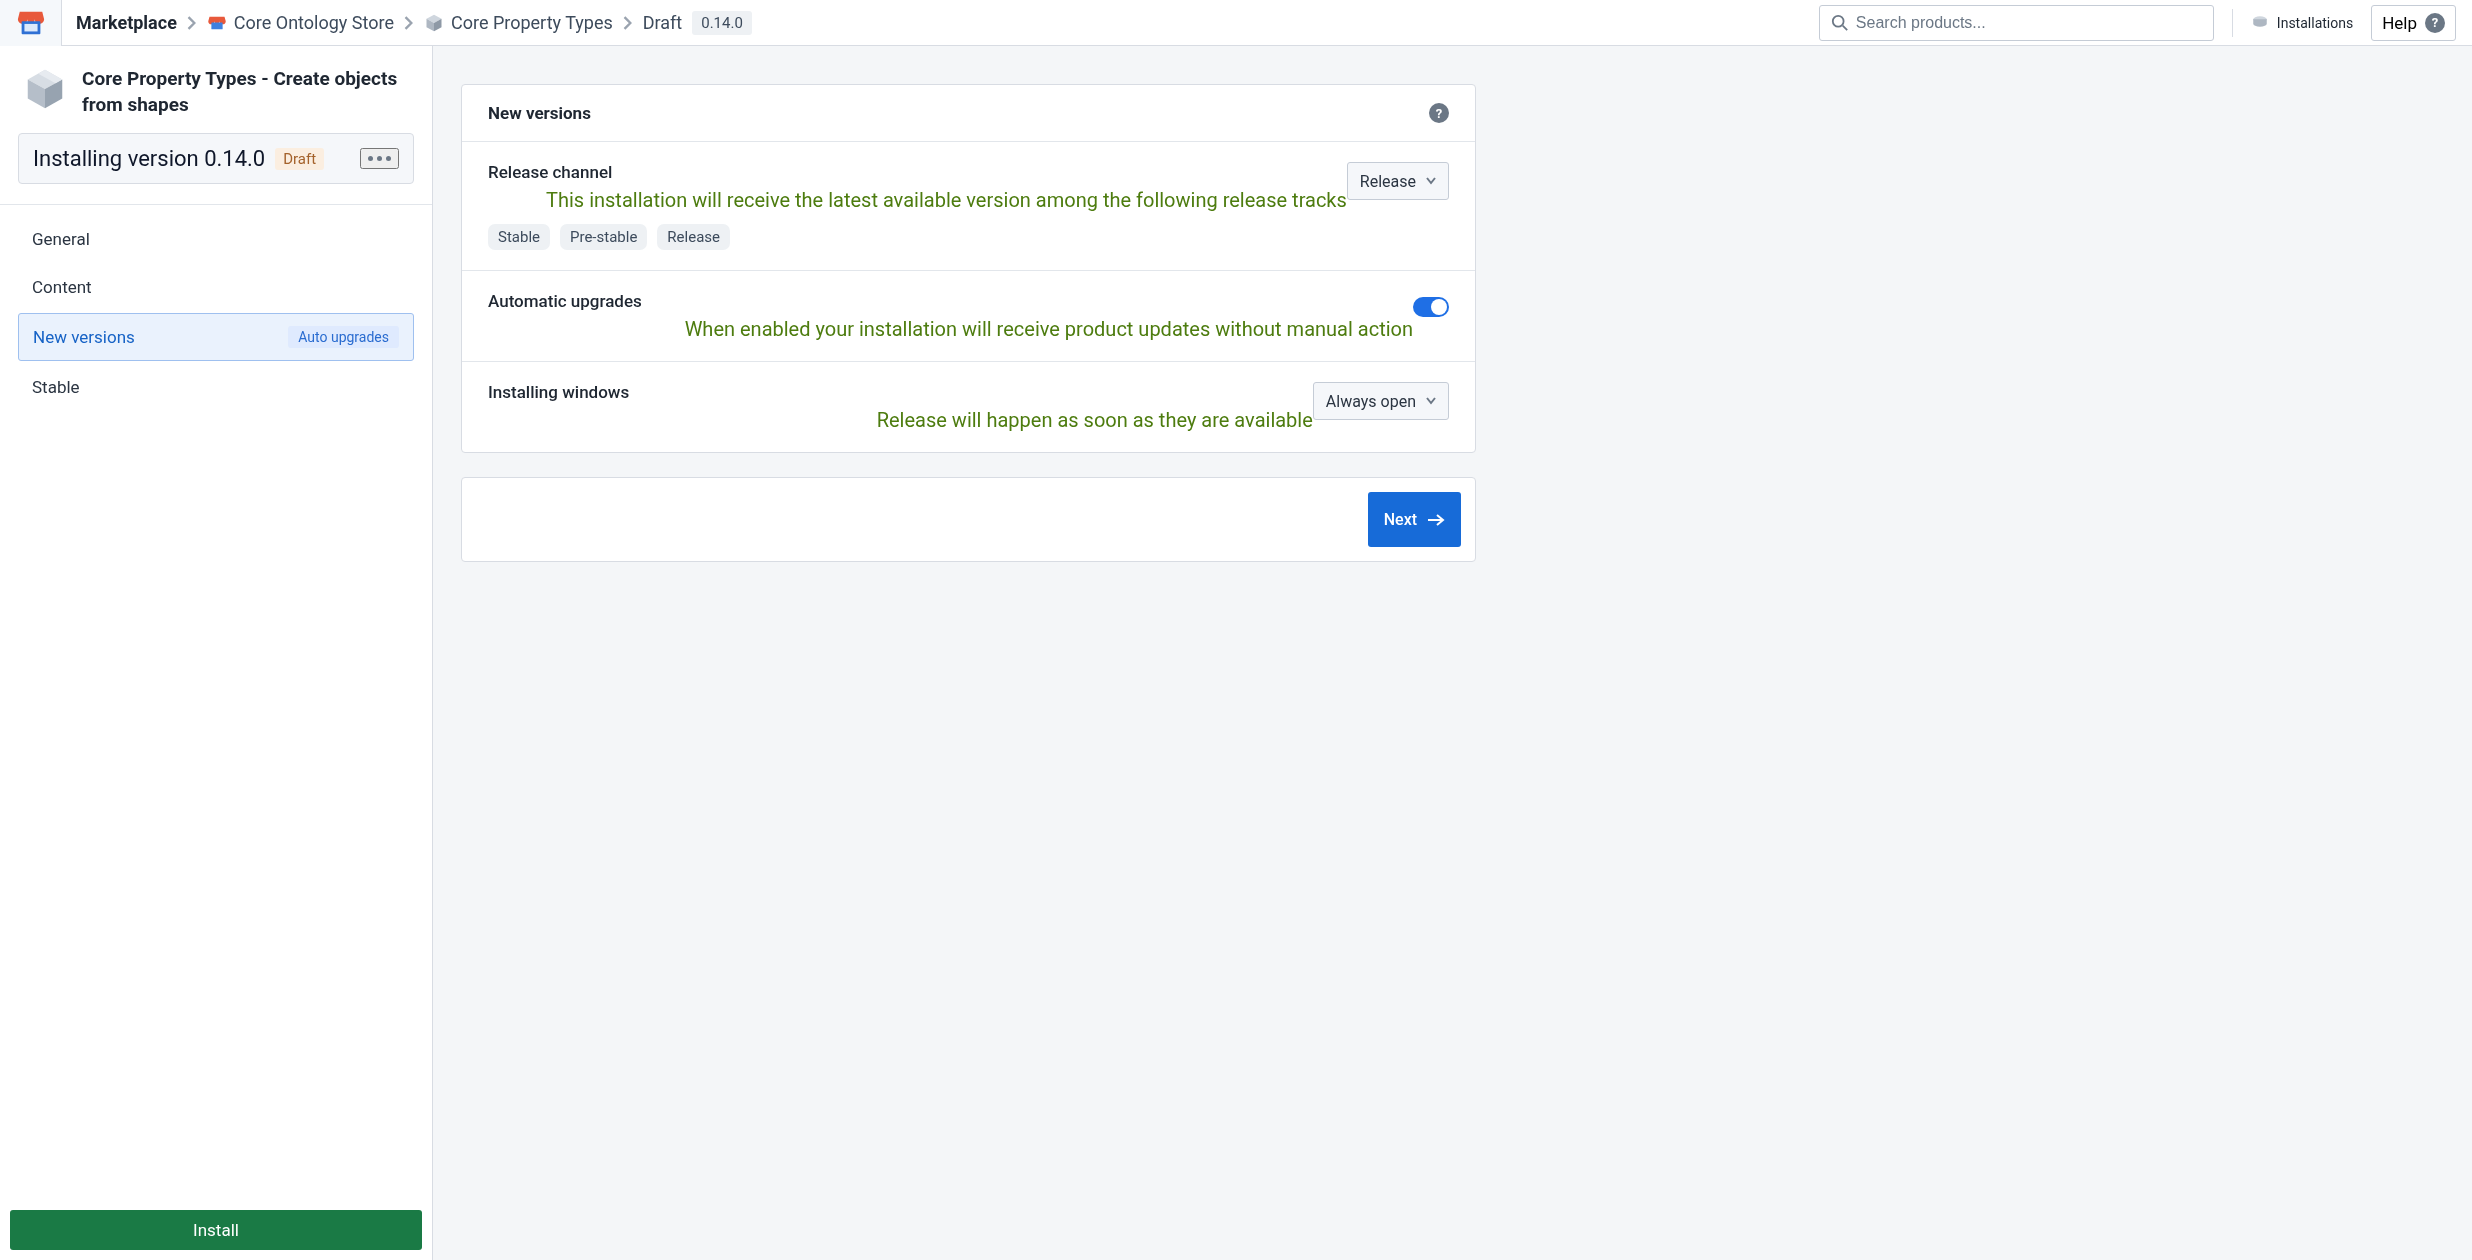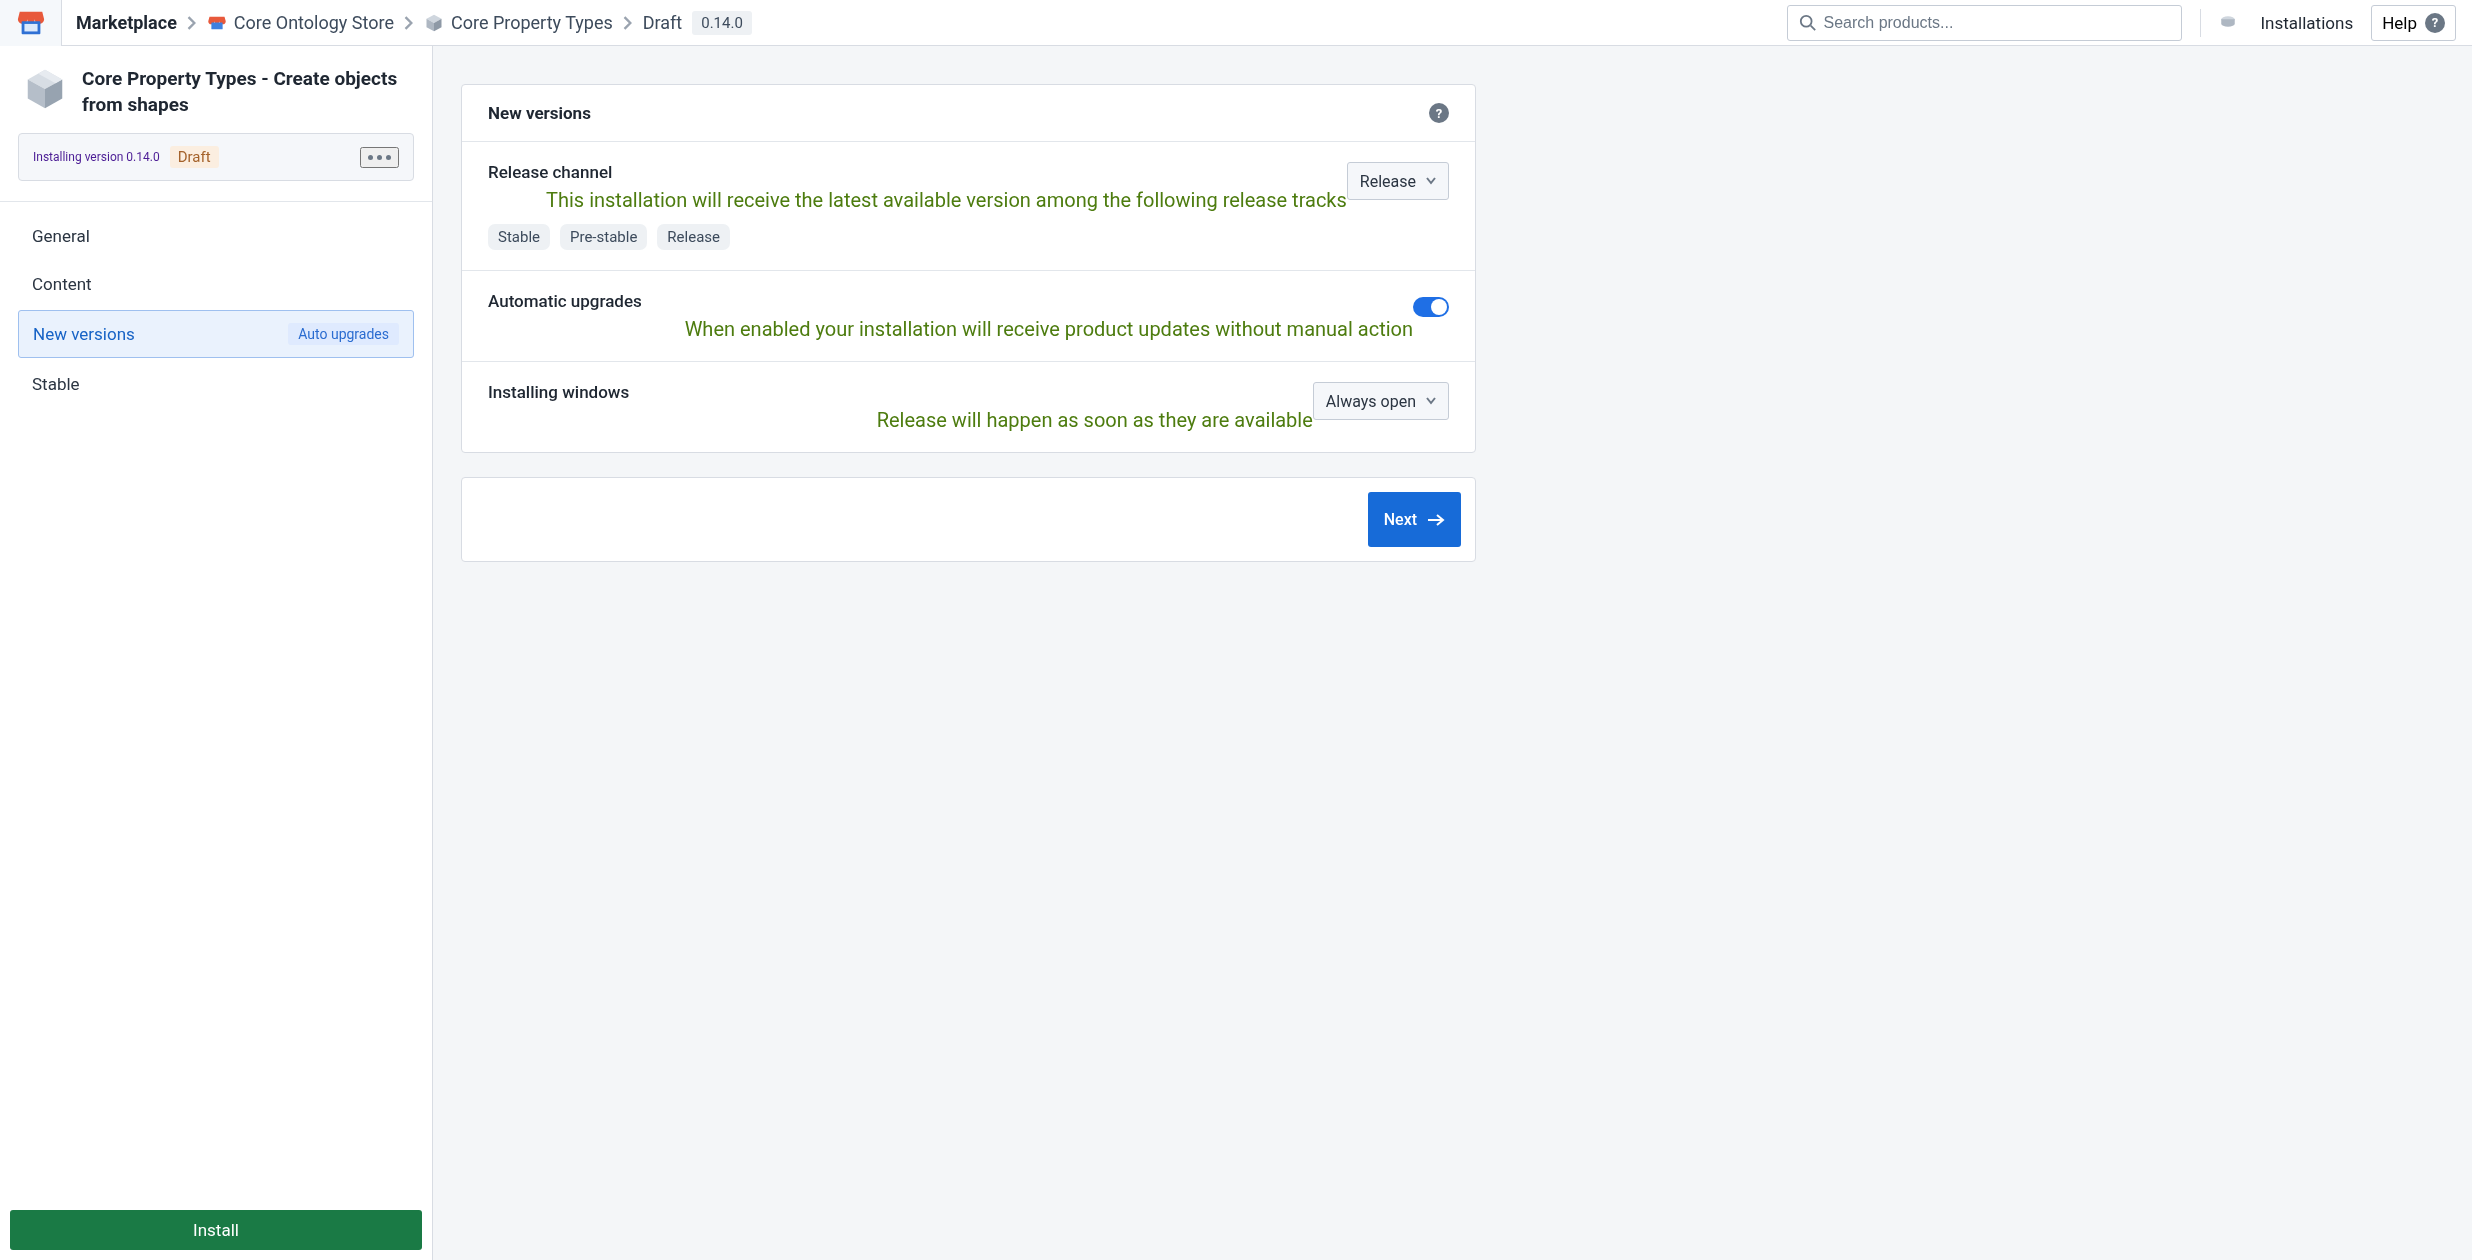--- a/index.html
+++ b/index.html
@@ -55,22 +55,22 @@
     width: 395px; height: 36px;
     border: 1px solid #c5ccd6;
     border-radius: 3px;
     padding: 0 12px 0 36px;
     font-size: 16px;
     color: #1f2732;
   }
   .search-input::placeholder { color: #6b7785; }
   .vdiv { width: 1px; height: 28px; background: #d8dce3; }
   .installs-link {
-    display: inline-flex; align-items: center; gap: 24px;
-    color: #1f2732; font-size: 17px;
+    display: inline-flex; align-items: center; gap: 8px;
+    color: #1f2732; font-size: 14px;
   }
   .help-btn {
     display: inline-flex; align-items: center; gap: 8px;
     border: 1px solid #c5ccd6; background: #fff;
     height: 36px; padding: 0 10px; border-radius: 3px;
     font-size: 17px;
   }
   .help-circle {
     width: 20px; height: 20px; border-radius: 50%;
     background: #6b7785; color: #fff;
@@ -95,21 +95,21 @@
 
   .install-card {
     margin: 0 18px 0 18px;
     border: 1px solid #d8dce3;
     background: #f5f7fa;
     border-radius: 4px;
     display: flex; align-items: center;
     padding: 12px 14px;
     gap: 10px;
   }
-  .install-text { font-size: 12px; color: #4c1d95; }
+  .install-text { font-size: 22px; color: #0f172a; }
   .tag-draft {
     background: #fbeee0; color: #a4622b;
     padding: 2px 8px; border-radius: 3px; font-size: 15px;
   }
   .dots-btn {
     margin-left: auto;
     display: inline-flex; gap: 4px;
     padding: 6px;
   }
   .dots-btn span {

